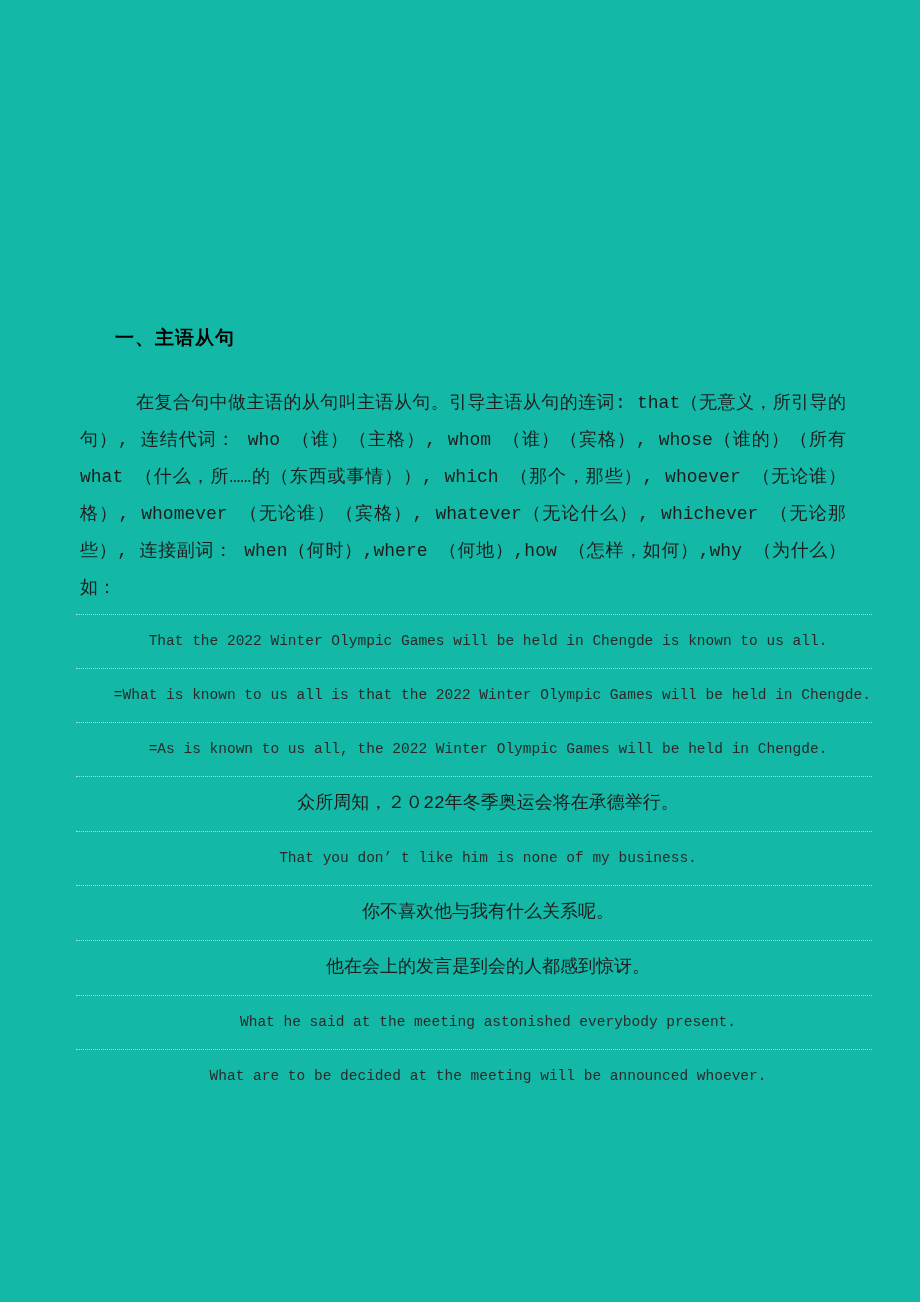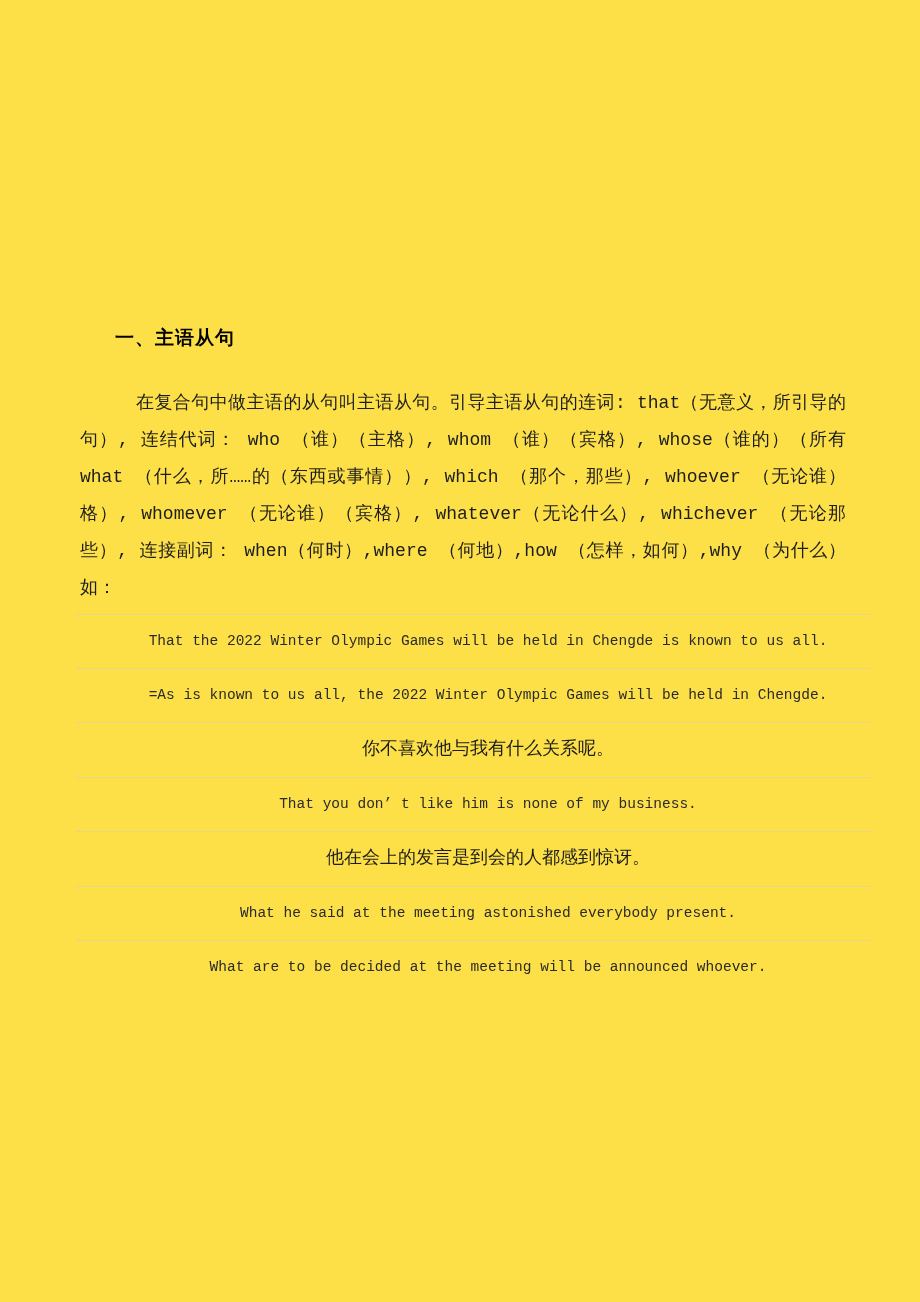--- a/index.html
+++ b/index.html
@@ -4,21 +4,21 @@
 <style>
   html, body {
     margin: 0;
     padding: 0;
     background: #ffffff;
   }
   .page {
     position: relative;
     width: 920px;
     height: 1302px;
-    background: #fde047;
+    background: #14b8a6;
     box-sizing: border-box;
     padding: 325px 72px 0 80px;
     overflow: hidden;
     color: #1d1d1d;
     font-family: "Liberation Mono", "DejaVu Sans Mono", monospace;
   }
   .heading {
     margin: 0 0 34px 35px;
     font-size: 19px;
     font-weight: bold;
@@ -80,21 +80,23 @@
     <div class="pline first">在复合句中做主语的从句叫主语从句。引导主语从句的连词: that（无意义，所引导的主语</div>
     <div class="pline">句）, 连结代词： who （谁）（主格）, whom （谁）（宾格）, whose（谁的）（所有格）,</div>
     <div class="pline">what （什么，所……的（东西或事情））, which （那个，那些）, whoever （无论谁）（主</div>
     <div class="pline">格）, whomever （无论谁）（宾格）, whatever（无论什么）, whichever （无论那个，无论那</div>
     <div class="pline">些）, 连接副词： when（何时）,where （何地）,how （怎样，如何）,why （为什么）等。</div>
     <div class="pline lastline">如：</div>
   </div>
 
   <ul class="examples">
     <li class="example en">That the 2022 Winter Olympic Games will be held in Chengde is known to us all.</li>
+    <li class="example en"> =What is known to us all is that the 2022 Winter Olympic Games will be held in Chengde.</li>
     <li class="example en">=As is known to us all, the 2022 Winter Olympic Games will be held in Chengde.</li>
+    <li class="example zh">众所周知，２０22年冬季奥运会将在承德举行。</li>
+    <li class="example en">That you don’ t like him is none of my business.</li>
     <li class="example zh">你不喜欢他与我有什么关系呢。</li>
-    <li class="example en">That you don’ t like him is none of my business.</li>
     <li class="example zh">他在会上的发言是到会的人都感到惊讶。</li>
     <li class="example en">What he said at the meeting astonished everybody present.</li>
     <li class="example en">What are to be decided at the meeting will be announced whoever.</li>
   </ul>
 
 </div>
 
 </body></html>

